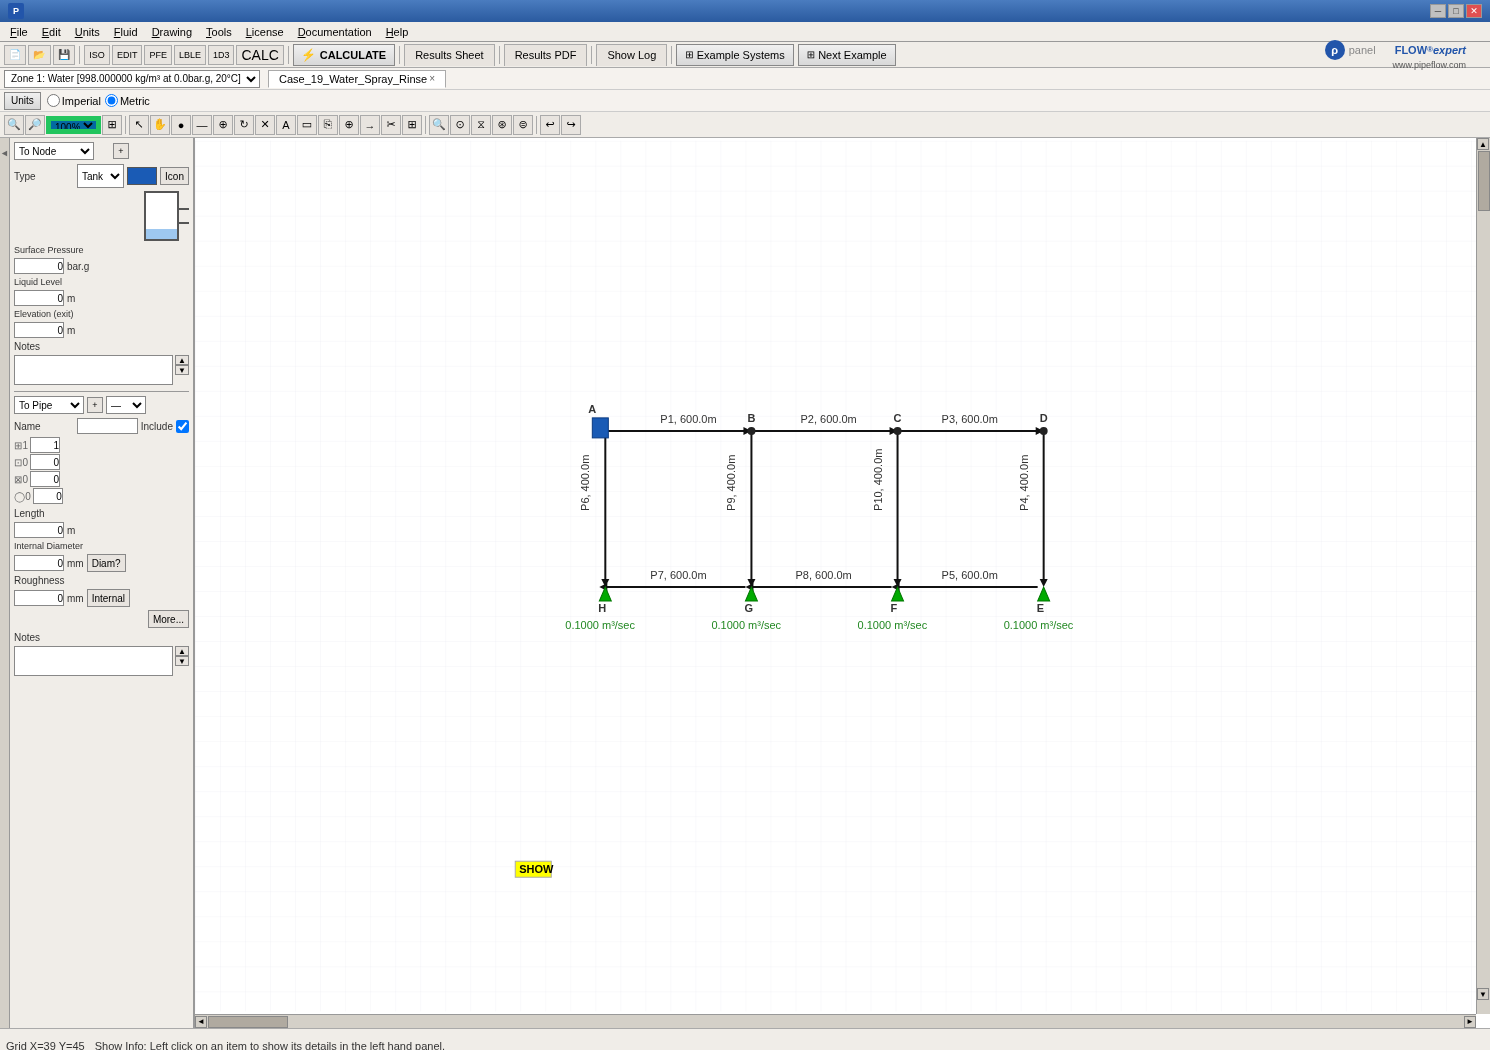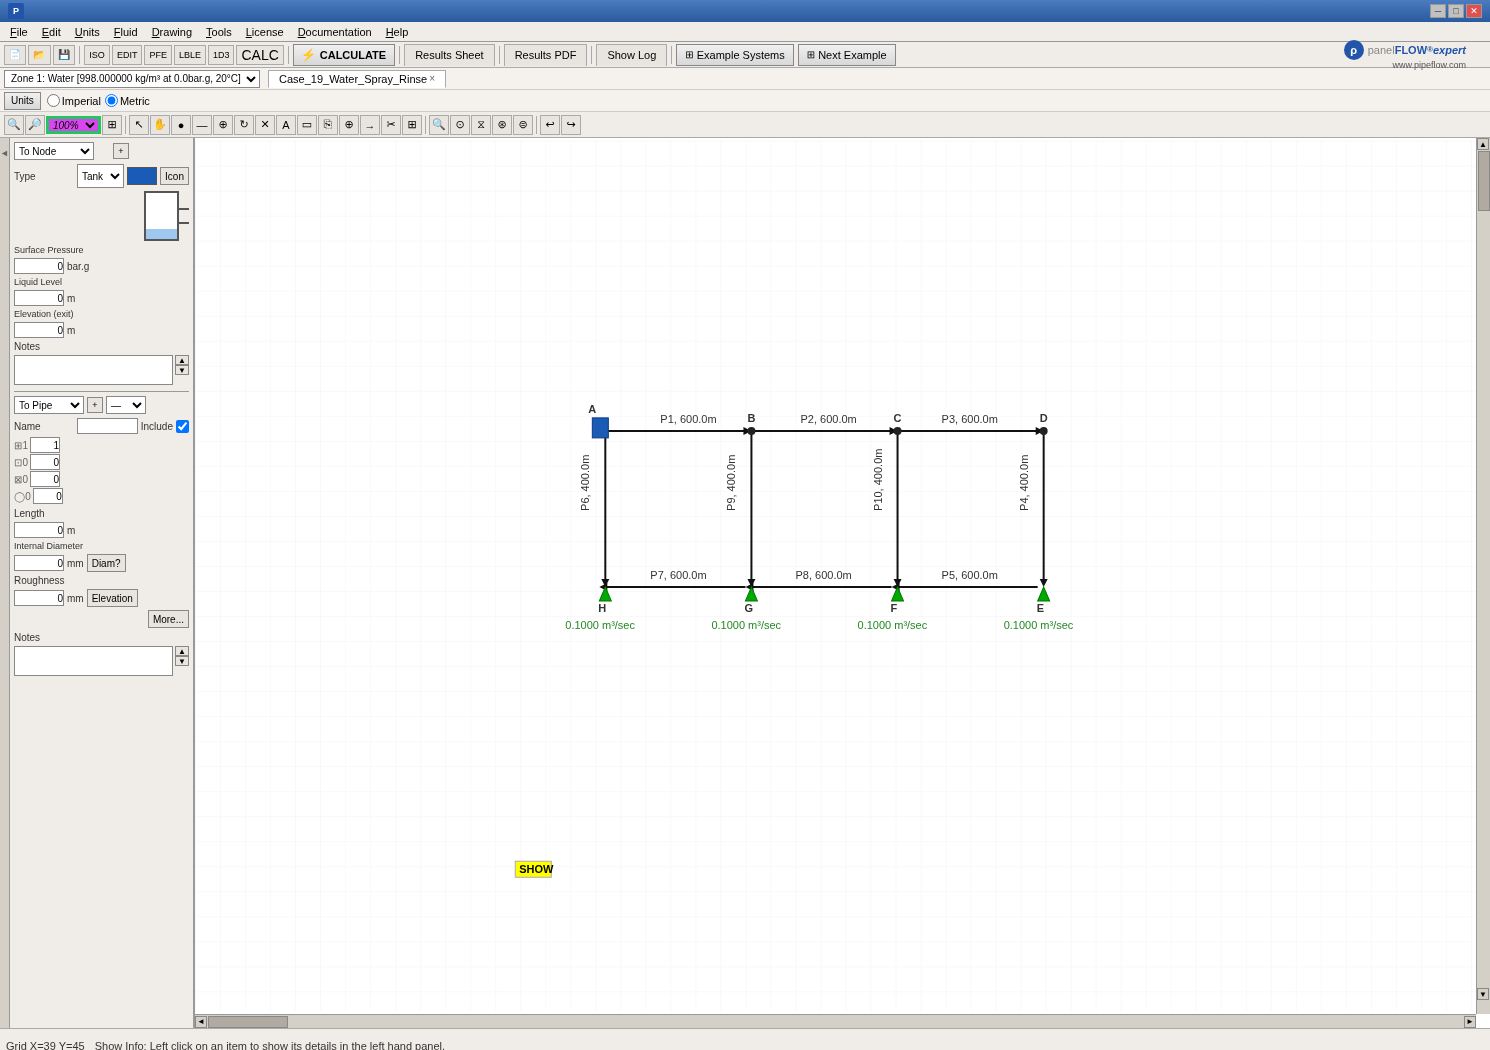--- a/index.html
+++ b/index.html
@@ -140,24 +140,23 @@
     .dt-btn {
       width: 20px; height: 20px;
       background: #e8e4df;
       border: 1px solid #aaa;
       cursor: pointer;
       display: flex; align-items: center; justify-content: center;
       font-size: 11px;
     }
     .zoom-select {
       height: 18px; width: 55px;
-      border: 3px solid #22c55e;
-      background: #d946ef;
+      border: 5px solid #22c55e;
+      background: #0369a1;
       font-size: 10px;
-      font-style: italic;
     }
 
     
     #main {
       display: flex;
       height: calc(1050px - 22px - 20px - 26px - 22px - 22px - 26px - 22px);
     }
 
     
     #left-panel {
@@ -278,21 +277,21 @@
       position: absolute;
       top: 4px; right: 20px;
       display: flex; flex-direction: column; align-items: flex-end;
     }
     .logo-text {
       font-size: 22px; font-weight: bold; color: #1a1a1a;
       font-family: Arial, sans-serif;
       display: flex; align-items: center;
     }
     .logo-pipe { color: #888; font-weight: normal; }
-    .logo-flow { color: #2255aa; }
+    .logo-flow { color: #2255aa; padding-left: 19px; }
     .logo-expert { color: #2255aa; font-style: italic; }
     .logo-sub { font-size: 9px; color: #555; text-align: right; }
     .logo-circle {
       width: 20px; height: 20px;
       background: #2255aa;
       border-radius: 50%;
       display: flex; align-items: center; justify-content: center;
       color: white; font-size: 11px; font-weight: bold;
       margin-right: 4px;
     }
@@ -569,21 +568,21 @@
         <span class="panel-unit">mm</span>
         <button class="icon-btn">Diam?</button>
       </div>
 
       <div class="panel-row">
         <span class="panel-label">Roughness</span>
       </div>
       <div class="panel-row">
         <input class="panel-input" value="0" style="">
         <span class="panel-unit">mm</span>
-        <button class="icon-btn">Elevation</button>
+        <button class="icon-btn">Internal</button>
       </div>
 
       <div style="display:flex; justify-content:flex-end; margin-bottom:4px;">
         <button class="icon-btn">More...</button>
       </div>
 
       <div class="panel-row">
         <span class="panel-label">Notes</span>
       </div>
       <div style="display:flex; gap:2px;">

